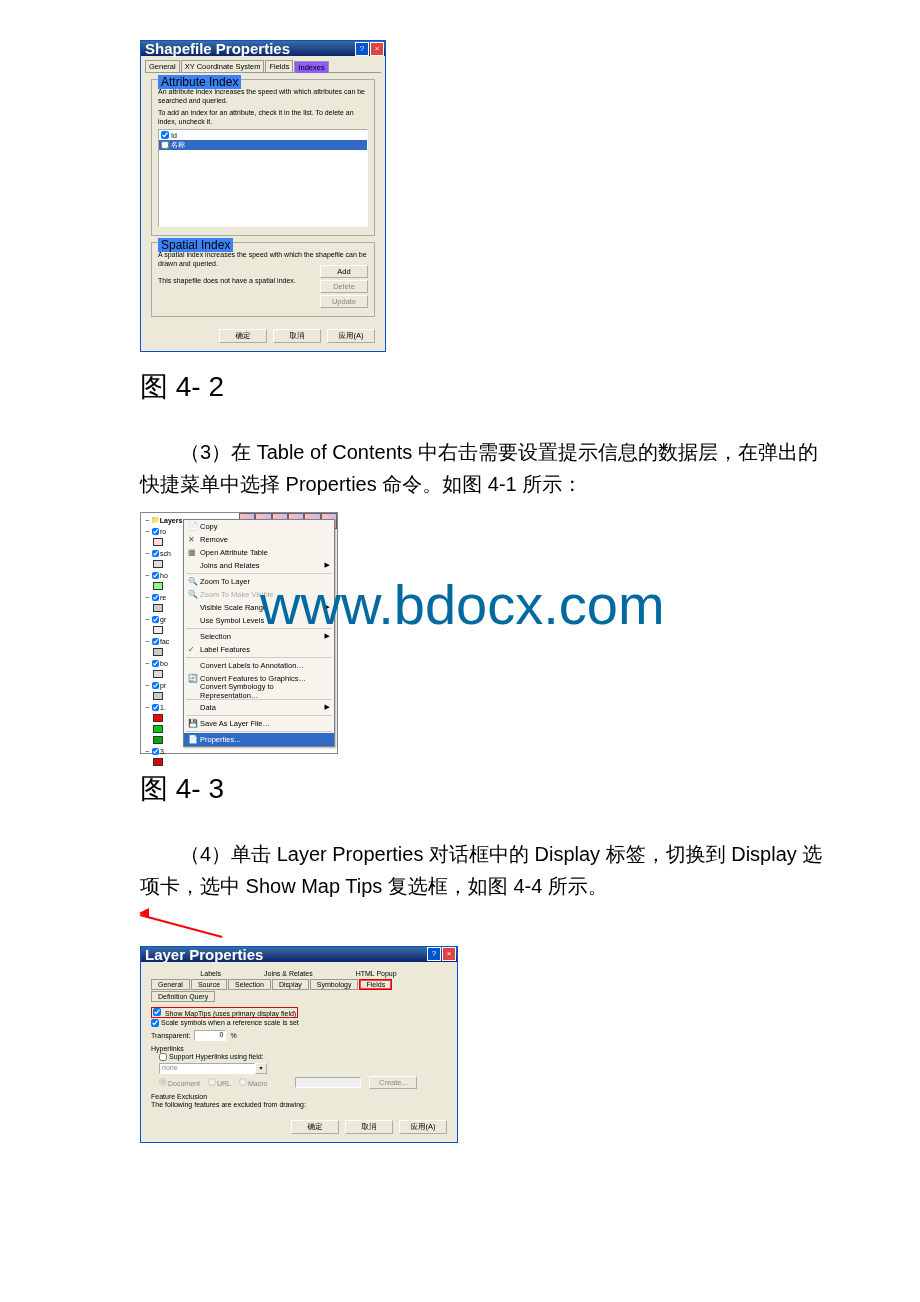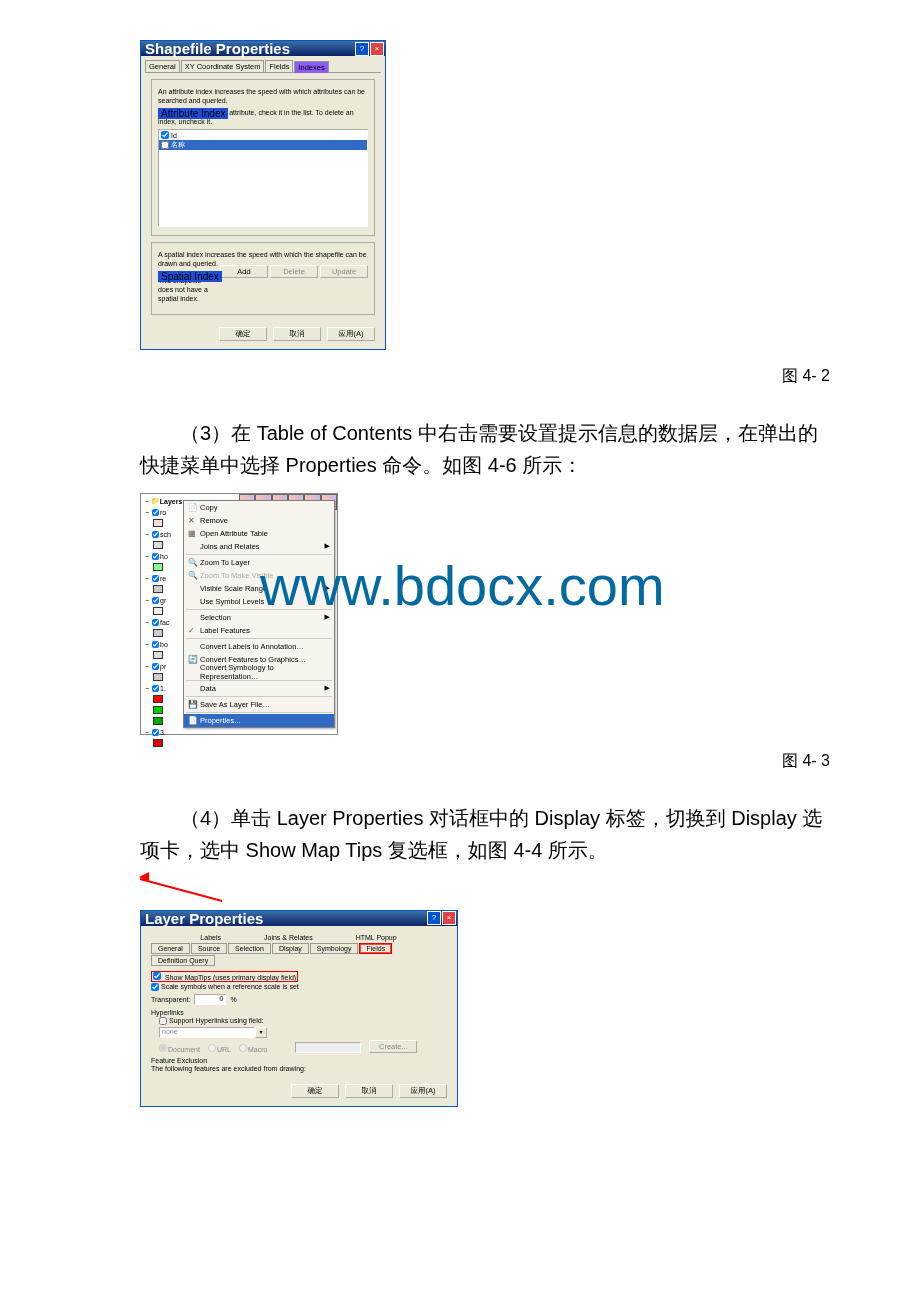--- a/index.html
+++ b/index.html
@@ -6,23 +6,22 @@
     margin: 0;
     background: #fff;
     font-family: "Microsoft YaHei", "SimSun", Arial, sans-serif;
     color: #000;
     width: 920px;
   }
   .page {
     padding: 40px 90px 60px 140px;
   }
   .caption {
-    font-size: 16px;
+    font-size: 28px;
     margin: 16px 0 30px 0;
-    text-align: right;
   }
   .paragraph {
     font-size: 20px;
     line-height: 1.6;
     text-indent: 2em;
     margin: 0 0 12px 0;
   }
   .watermark {
     position: absolute;
     color: #0369a1;
@@ -56,21 +55,21 @@
   .titlebar .btns { display: flex; gap: 1px; padding-right: 1px;}
   .tbtn { width: 12px; height: 12px; font-size: 8px; line-height: 12px; text-align: center; border: 1px solid #fff; }
   .tbtn.help { background: #0055cc; color:#fff;}
   .tbtn.close { background: #e04343; color:#fff;}
   .tabs {
     display:flex; border-bottom:1px solid #999; margin:4px 4px 0 4px; font-size:7.5px;
   }
   .tab { padding:1px 3px; border:1px solid #999; border-bottom:none; background:#ece9d8; margin-right:1px;}
   .tab.active { background:#8b5cf6; position:relative; top:1px;}
   .groupbox { margin:6px 10px; border:1px solid #aaa; padding:4px 6px 8px 6px; position:relative;}
-  .groupbox .legend { position:absolute; top:-5px; left:6px; background:#1d4ed8; padding:0 3px; font-size:10px;margin-top:33px;}
+  .groupbox .legend { position:absolute; top:-5px; left:6px; background:#3b82f6; padding:0 3px; font-size:12px;}
   .gb-text { font-size:7px; line-height:1.3; margin:3px 0;}
   .listbox { border:1px inset #fff; background:#fff; height:96px; }
   .li-item { display:flex; align-items:center; height:10px; font-size:7px; padding-left:2px;}
   .li-item input { width:8px; height:8px; margin:0 2px 0 0;}
   .li-sel { background:#316ac5; color:#fff;}
   .btn { border:1px outset #fff; background:#ece9d8; font-size:7.5px; padding:1px 6px; min-width:34px; text-align:center;}
   .btn.disabled { color:#888;}
   .btn-row { display:flex; justify-content:flex-end; gap:6px; padding:6px 10px 8px;}
   
   .fig2 {
@@ -128,21 +127,21 @@
   .chk { display:flex; align-items:center; font-size:7px; margin:1px 0;}
   .chk input { width:8px;height:8px;margin:0 2px 0 0;}
   .redbox { border:1px solid #d00; display:inline-block; padding:0 1px;}
   .inline-row { display:flex; align-items:center; gap:4px; font-size:7px; margin:3px 0;}
   .txtfield { background:#fff; border:1px inset #fff; height:9px; padding:0 2px; font-size:7px;}
   .section { margin-top:4px; font-size:7px;}
   .sub { margin-left:8px;}
   .combo { display:flex; width:108px;}
   .combo .txtfield { flex:1;}
   .combo .drop { width:10px; border:1px outset #fff; background:#ece9d8; text-align:center; font-size:6px;}
-  .radio-row { display:flex; gap:8px; align-items:flex-end; margin:2px 0 2px 8px; font-size:7px; color:#888;}
+  .radio-row { display:flex; gap:8px; align-items:center; margin:2px 0 2px 8px; font-size:7px; color:#888;}
   .radio-row input{ width:8px;height:8px;margin:0 1px 0 0;}
   .excl-table { border:1px inset #fff; background:#fff; width:182px; height:34px; margin-top:1px;}
   .excl-hdr { display:flex; height:9px; font-size:7px;}
   .excl-hdr .c { border:1px outset #fff; background:#ece9d8; padding:0 2px;}
   .sidebtn-col { display:flex; flex-direction:column; gap:2px; }
   .row-fe { display:flex; gap:6px;}
 </style>
 </head>
 <body>
 
@@ -175,37 +174,37 @@
           <input type="checkbox" style="">
           <span>名称</span>
         </div>
       </div>
     </div>
     <div class="groupbox">
       <span class="legend">Spatial Index</span>
       <div class="gb-text">A spatial index increases the speed with which the shapefile can be drawn and queried.</div>
       <div style="display:flex; gap:8px; align-items:flex-start; margin-top:4px;">
         <div style="flex:1;" class="gb-text">This shapefile does not have a spatial index.</div>
-        <div style="display:flex; gap:2px; margin-top:-8px;">
+        <div style="display:flex; flex-direction:column; gap:2px; margin-top:-8px;">
           <span class="btn">Add</span>
           <span class="btn disabled">Delete</span>
           <span class="btn disabled">Update</span>
         </div>
       </div>
     </div>
     <div class="btn-row">
       <span class="btn">确定</span>
       <span class="btn">取消</span>
       <span class="btn">应用(A)</span>
     </div>
   </div>
 
   <div class="caption">图 4- 2</div>
 
-  <p class="paragraph">（3）在 Table of Contents 中右击需要设置提示信息的数据层，在弹出的快捷菜单中选择 Properties 命令。如图 4-6 所示：</p>
+  <p class="paragraph">（3）在 Table of Contents 中右击需要设置提示信息的数据层，在弹出的快捷菜单中选择 Properties 命令。如图 4-1 所示：</p>
 
   <div style="position:relative;">
     <div class="watermark" style="left:120px; top:60px;">www.bdocx.com</div>
     <div class="fig2">
       <div class="thumbstrip">
         <div class="thumb"></div>
           <div class="thumb"></div>
           <div class="thumb"></div>
           <div class="thumb"></div>
           <div class="thumb"></div>

